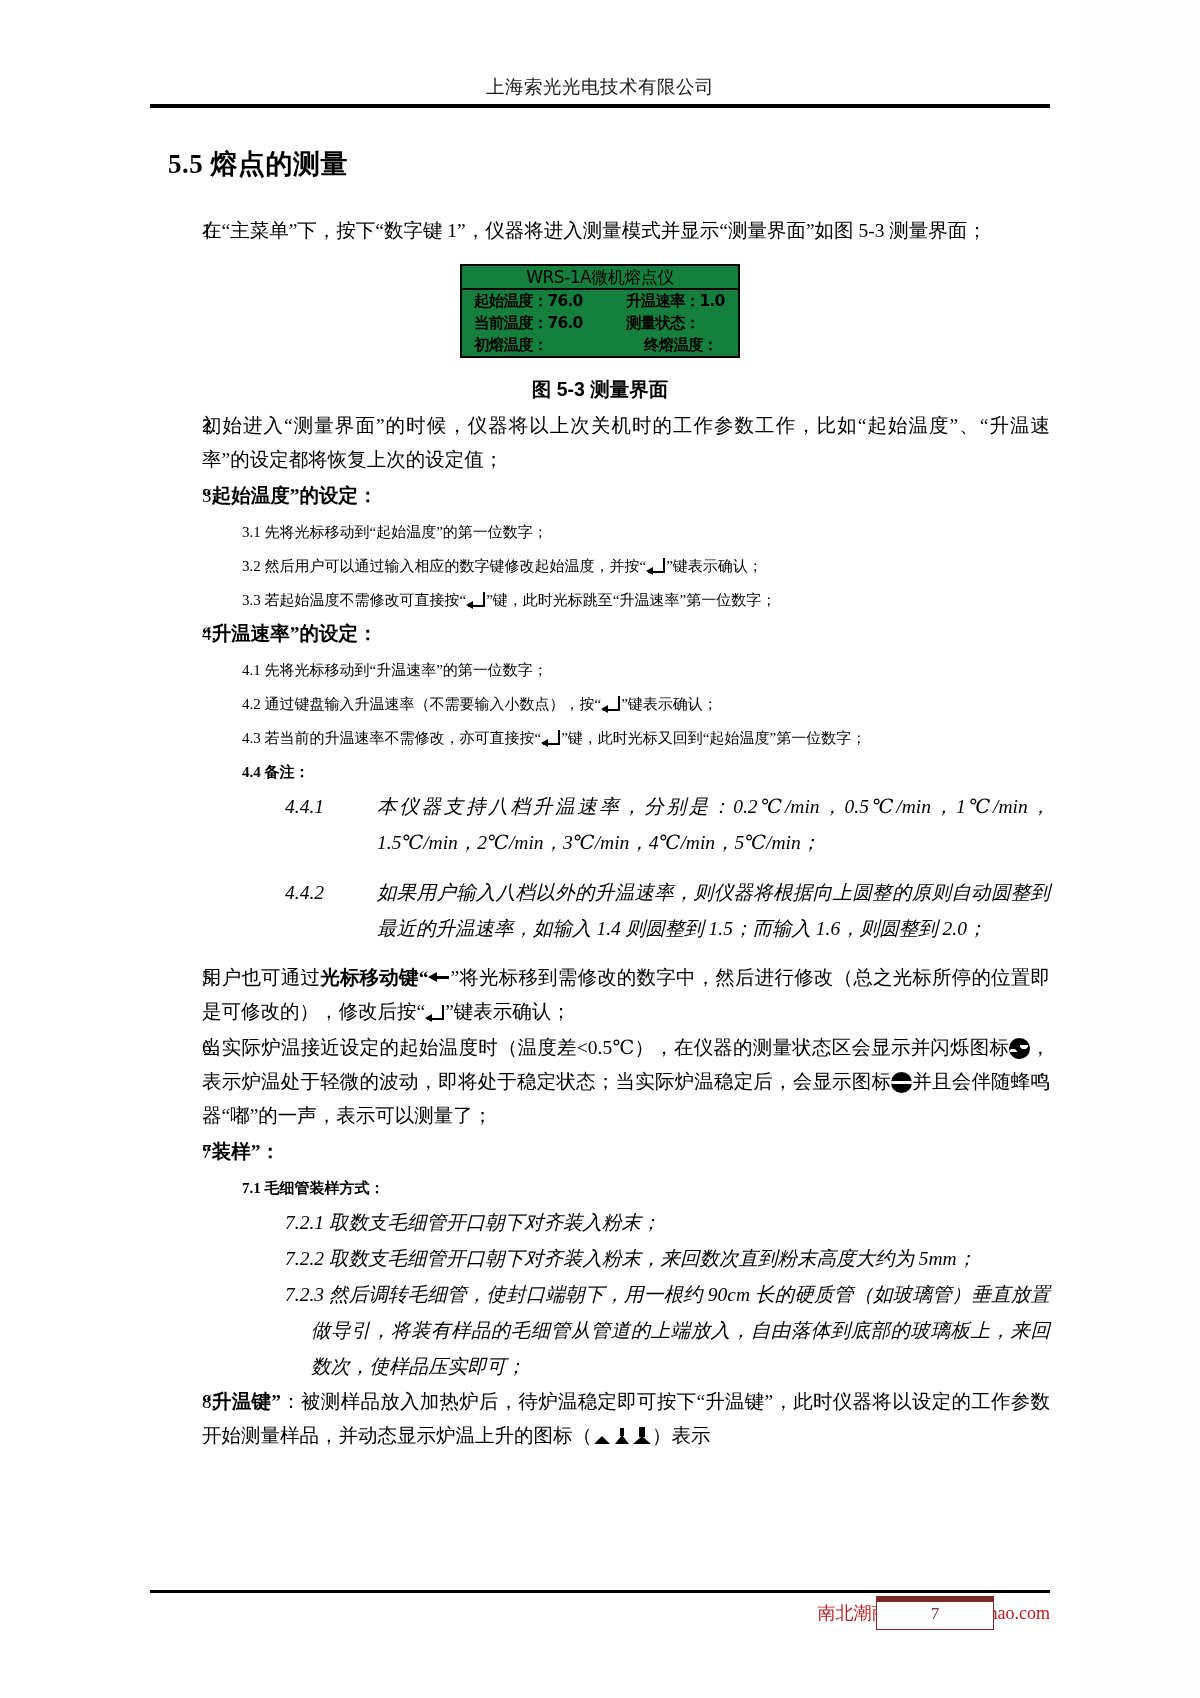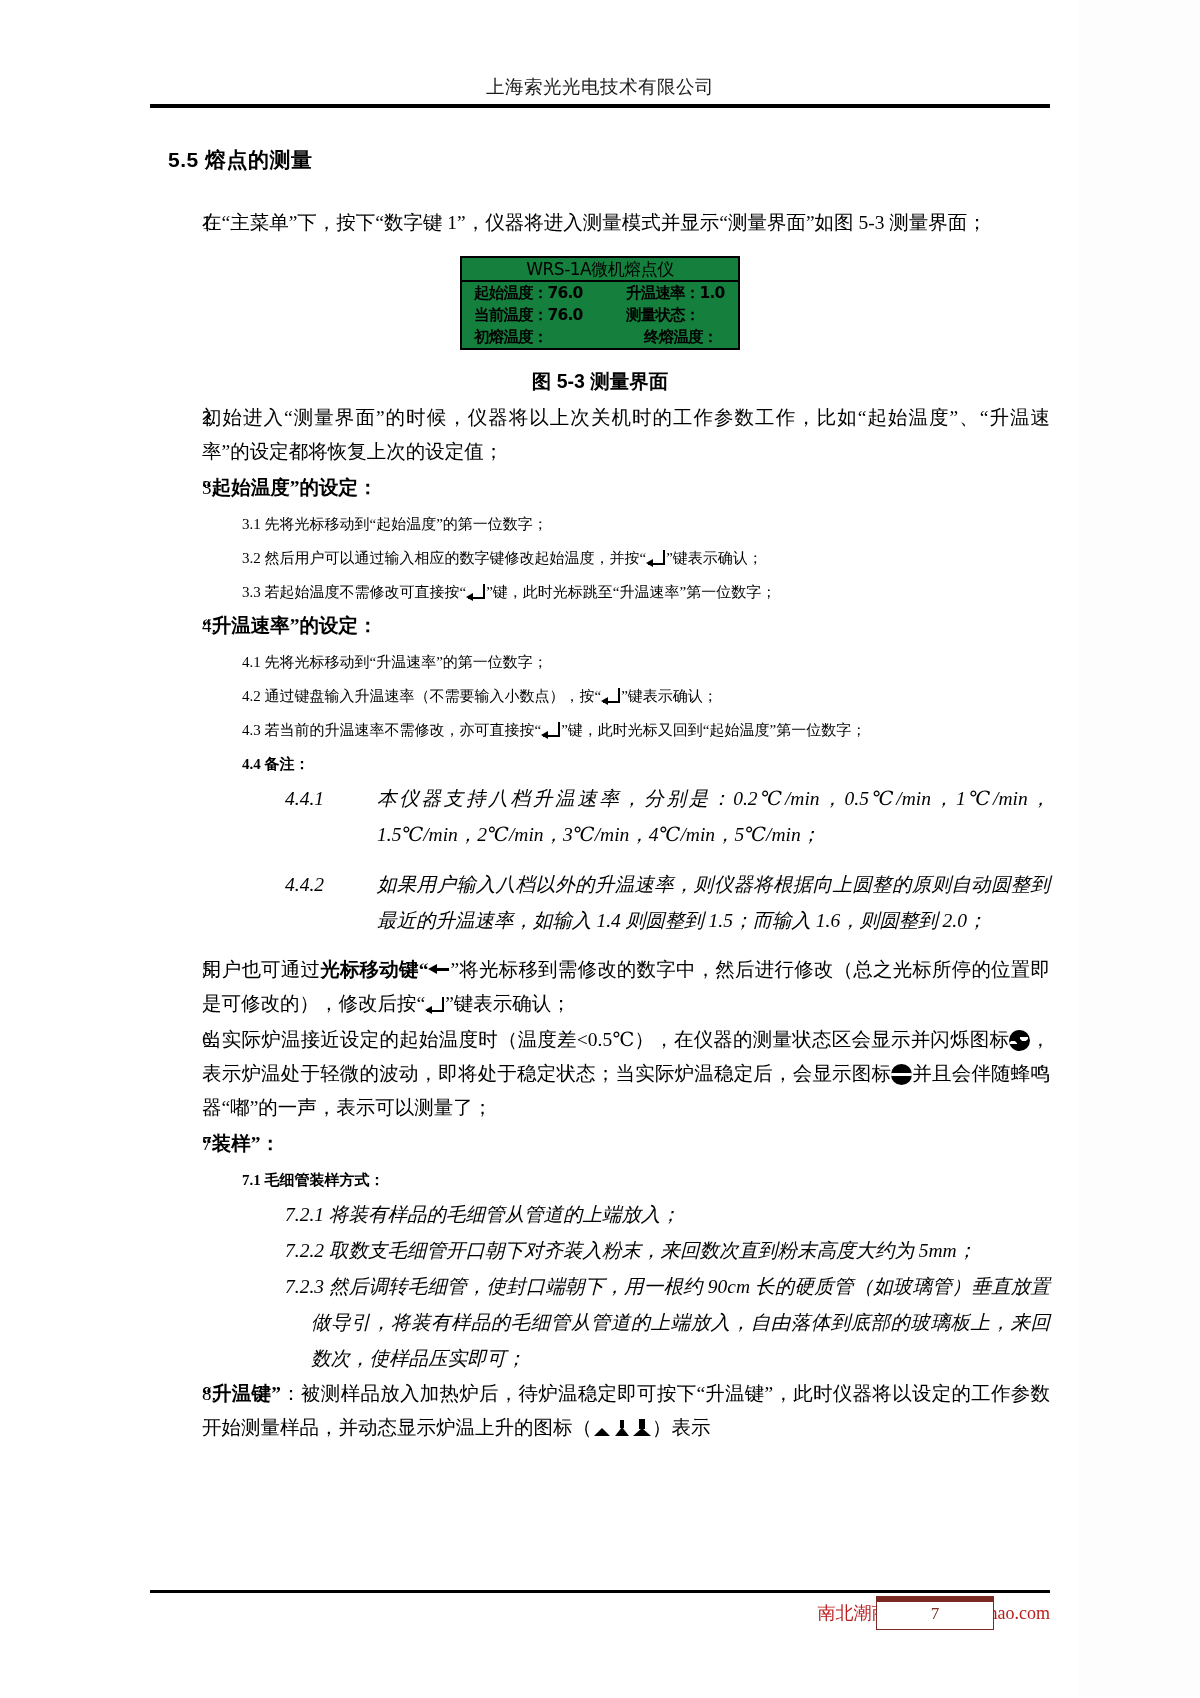--- a/index.html
+++ b/index.html
@@ -51,25 +51,25 @@
   }
 
   
   .content {
     position: absolute;
     left: 150px;
     top: 128px;
     width: 900px;
   }
   .sec-title {
-    font-size: 21px;
+    font-size: 27px;
     font-weight: bold;
     letter-spacing: 0.5px;
     margin: 18px 0 0 18px;
-    font-family: Liberation Sans, sans-serif;
+    font-family: Liberation Serif, serif;
   }
 
   .list {
     margin-top: 32px;
   }
   .li {
     position: relative;
     display: flex;
     align-items: flex-start;
     margin-bottom: 2px;
@@ -439,21 +439,21 @@
           <span class="num">6.</span>
           <span class="txt"><span>当实际炉温接近设定的起始温度时（温度差&lt;0.5℃），在仪器的测量状态区会显示并闪烁图标</span><span class="ic ic-wave"><i></i></span><span>，表示炉温处于轻微的波动，即将处于稳定状态；当实际炉温稳定后，会显示图标</span><span class="ic ic-stable"><i></i></span><span>并且会伴随蜂鸣器“嘟”的一声，表示可以测量了；</span></span>
         </div>
 
         <div class="li">
           <span class="num">7.</span>
           <span class="txt bold">“装样”：</span>
         </div>
         <div class="sub bold">7.1 毛细管装样方式：</div>
         <div class="sub2">
-          <span class="bdy">7.2.1 将装有样品的毛细管从管道的上端放入；</span>
+          <span class="bdy">7.2.1 取数支毛细管开口朝下对齐装入粉末；</span>
         </div>
         <div class="sub2 indent-hang">
           <span class="bdy">7.2.2 取数支毛细管开口朝下对齐装入粉末，来回数次直到粉末高度大约为 5mm；</span>
         </div>
         <div class="sub2 indent-hang">
           <span class="bdy">7.2.3 然后调转毛细管，使封口端朝下，用一根约 90cm 长的硬质管（如玻璃管）垂直放置做导引，将装有样品的毛细管从管道的上端放入，自由落体到底部的玻璃板上，来回数次，使样品压实即可；</span>
         </div>
 
         <div class="li">
           <span class="num">8.</span>

